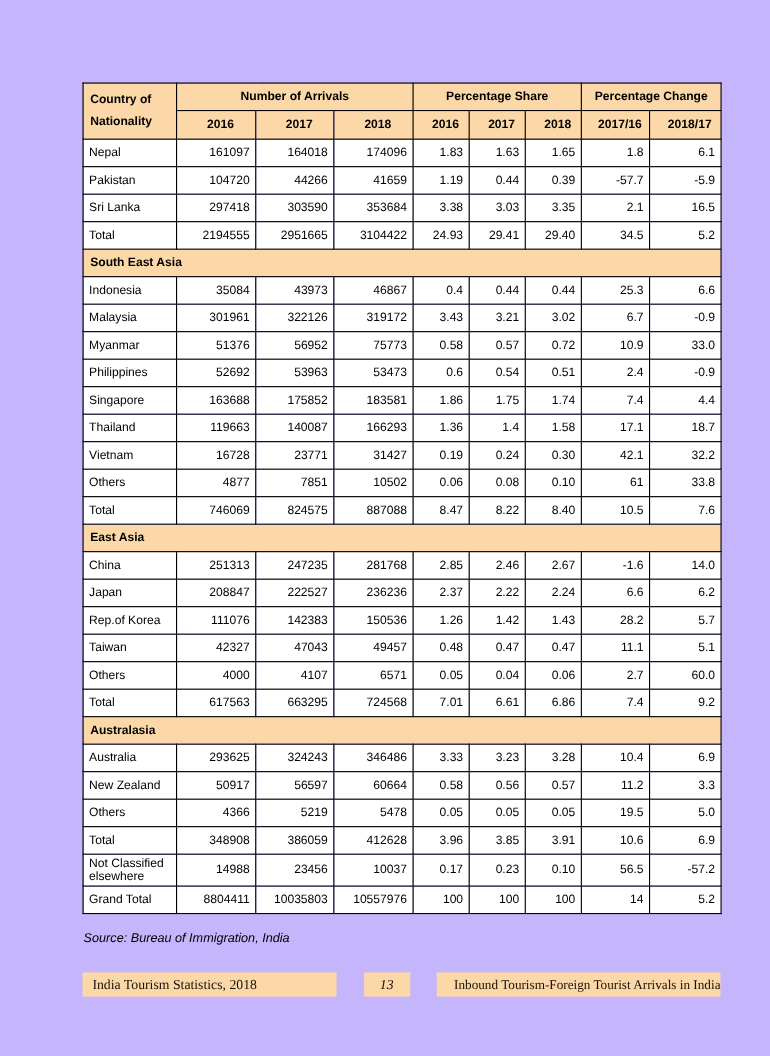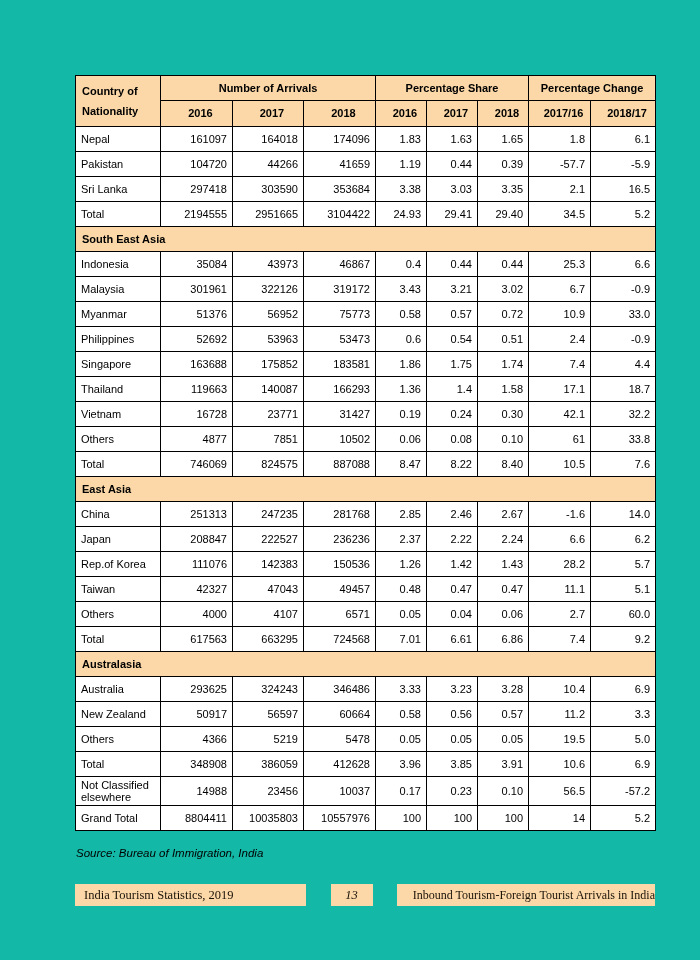--- a/index.html
+++ b/index.html
@@ -1,21 +1,21 @@
 <!DOCTYPE html>
 <html style="--peach: #fcd8a8; --ink: #000000;"><head>
 <meta charset="utf-8">
 <style>
   * { margin: 0; padding: 0; box-sizing: border-box; }
   html, body { background: #ffffff; }
   body { font-family: "Liberation Sans", sans-serif; color: var(--ink, #000); }
   .page {
     position: relative;
     width: 700px; height: 960px;
-    background: #14b8a6;
+    background: #c4b5fd;
     overflow: hidden;
     margin: 0 auto;
   }
 
   
   table.stats {
     position: absolute; left: 75px; top: 75px; width: 580px;
     border-collapse: collapse; table-layout: fixed;
     font-size: 11px; color: var(--ink, #000);
   }
@@ -378,18 +378,18 @@
           <td class="num-cell">100</td>
           <td class="num-cell">14</td>
           <td class="num-cell">5.2</td>
         </tr>
       </tbody>
   </table>
 
   <div class="source-note">Source: Bureau of Immigration, India</div>
 
   <div class="footer">
-    <div class="fbox f-left">India Tourism Statistics, 2019</div>
+    <div class="fbox f-left">India Tourism Statistics, 2018</div>
     <div class="fbox f-page">13</div>
     <div class="fbox f-right">Inbound Tourism-Foreign Tourist Arrivals in India</div>
   </div>
 
 </div>
 
 </body></html>

